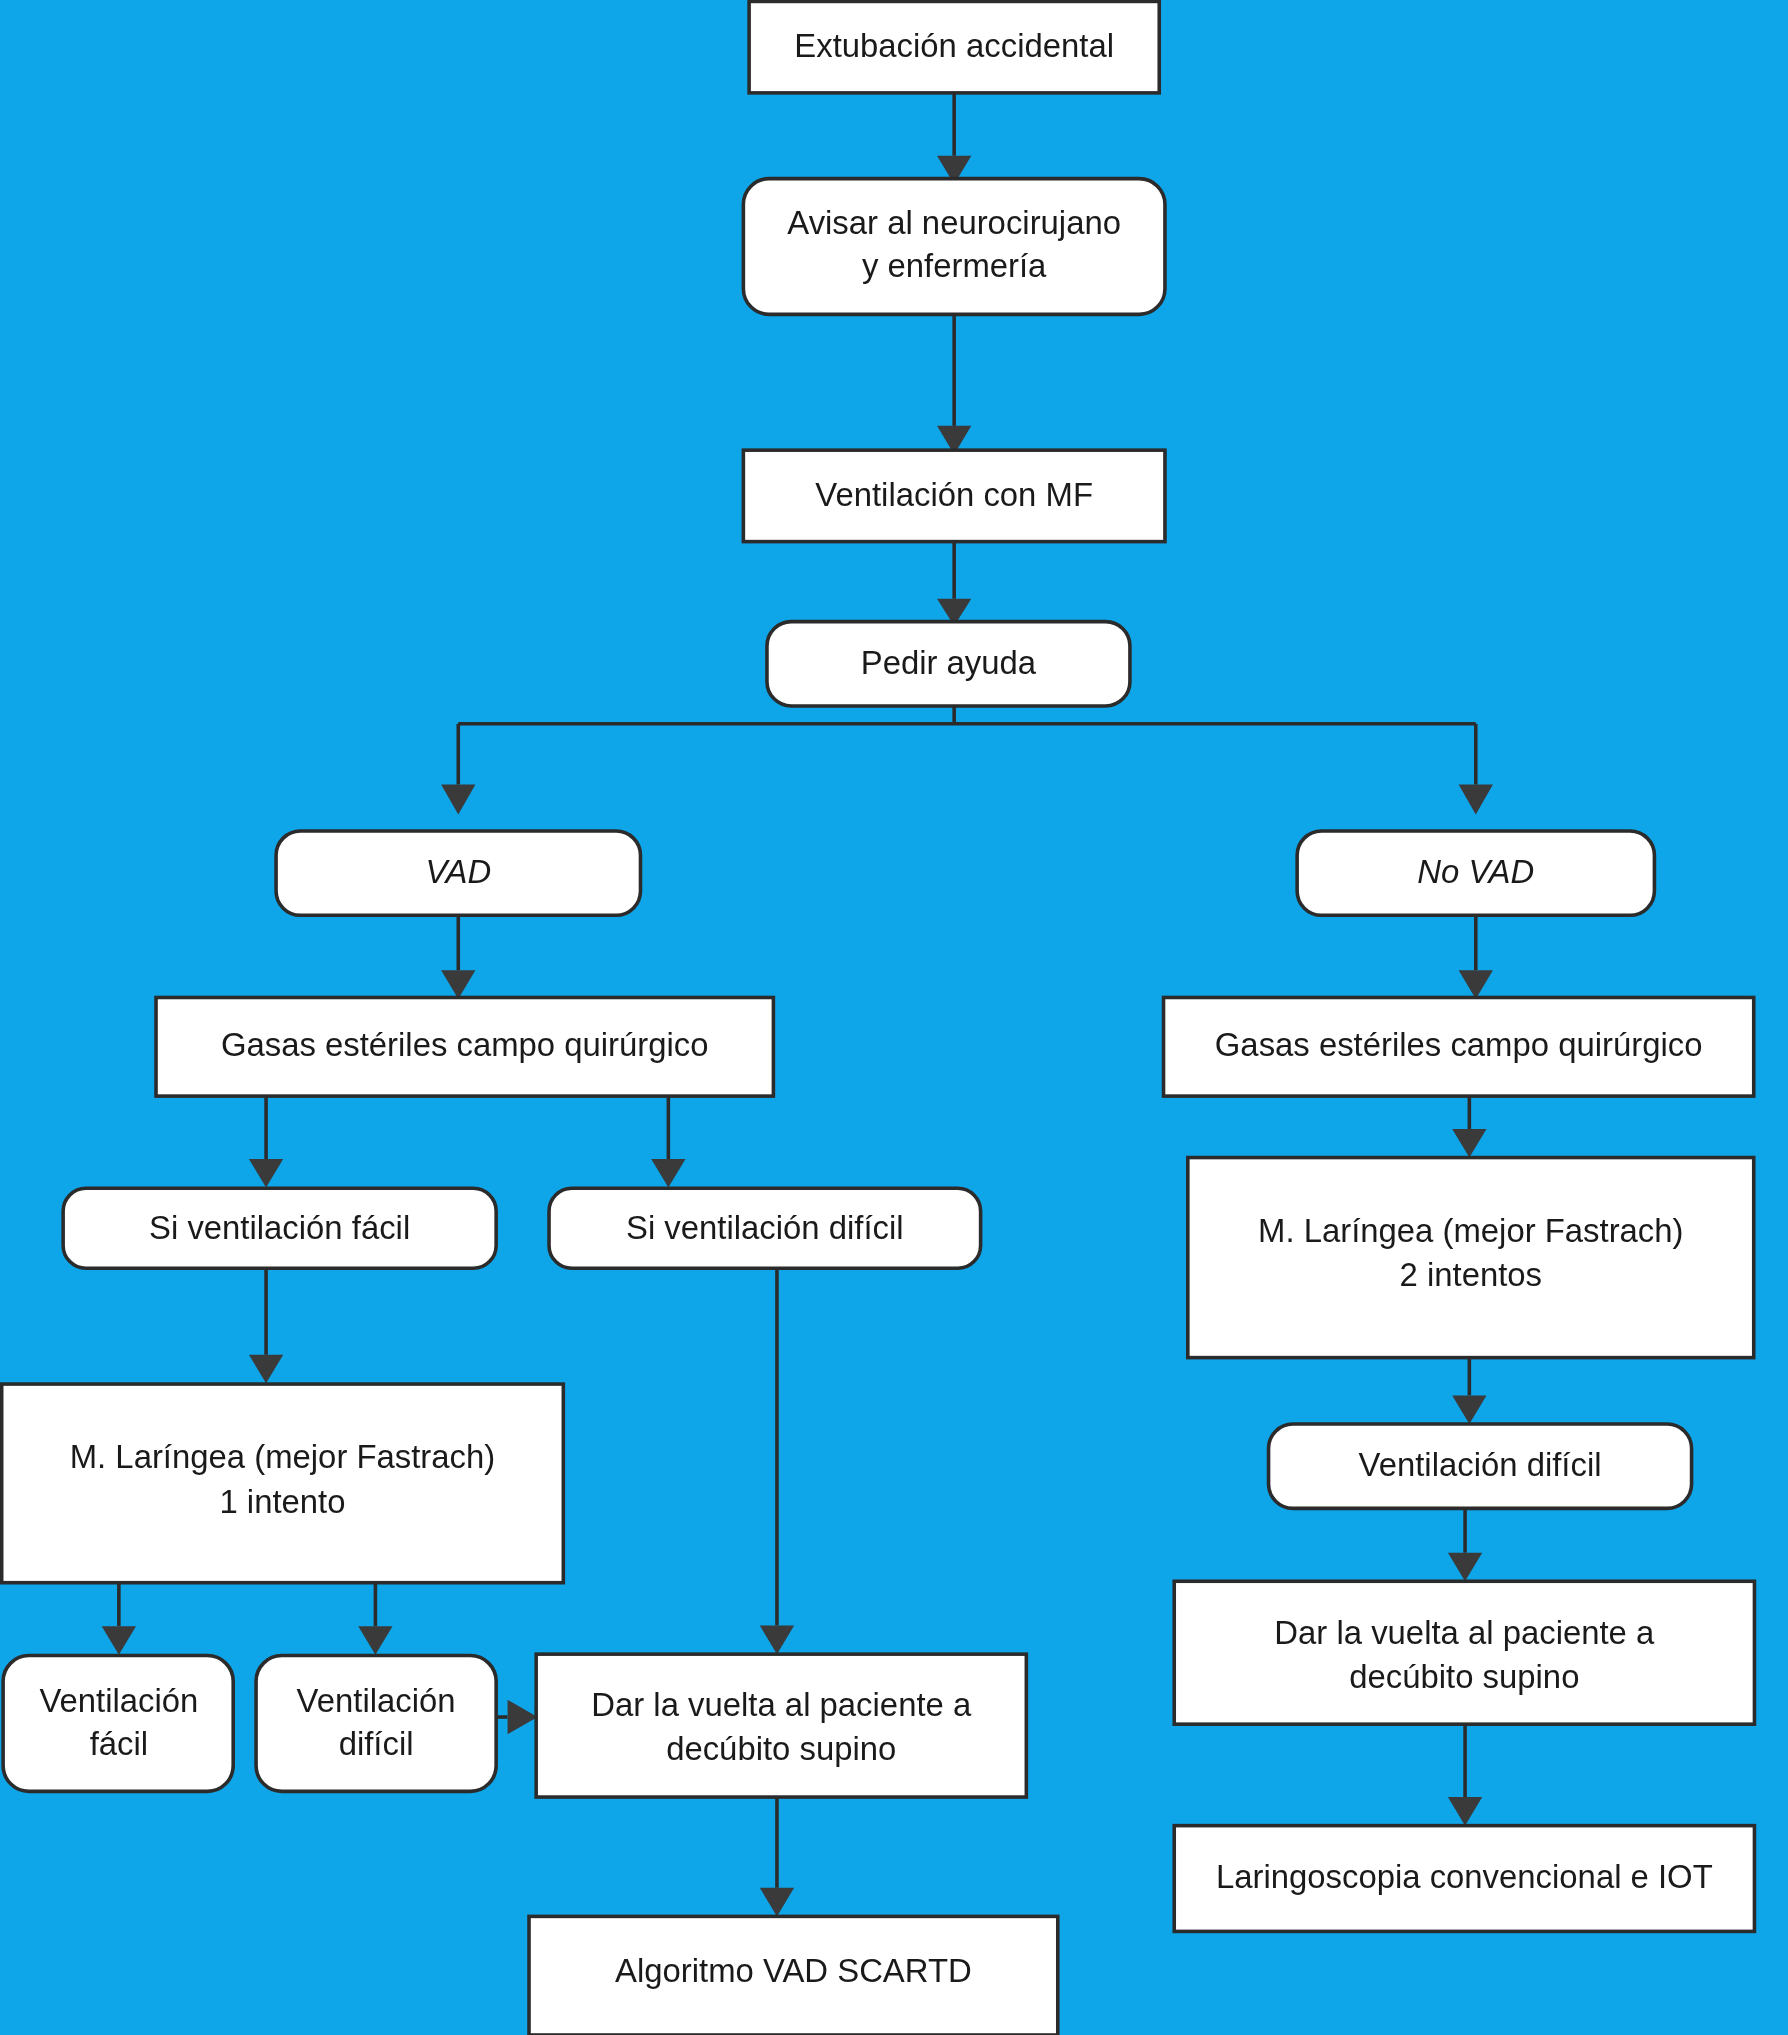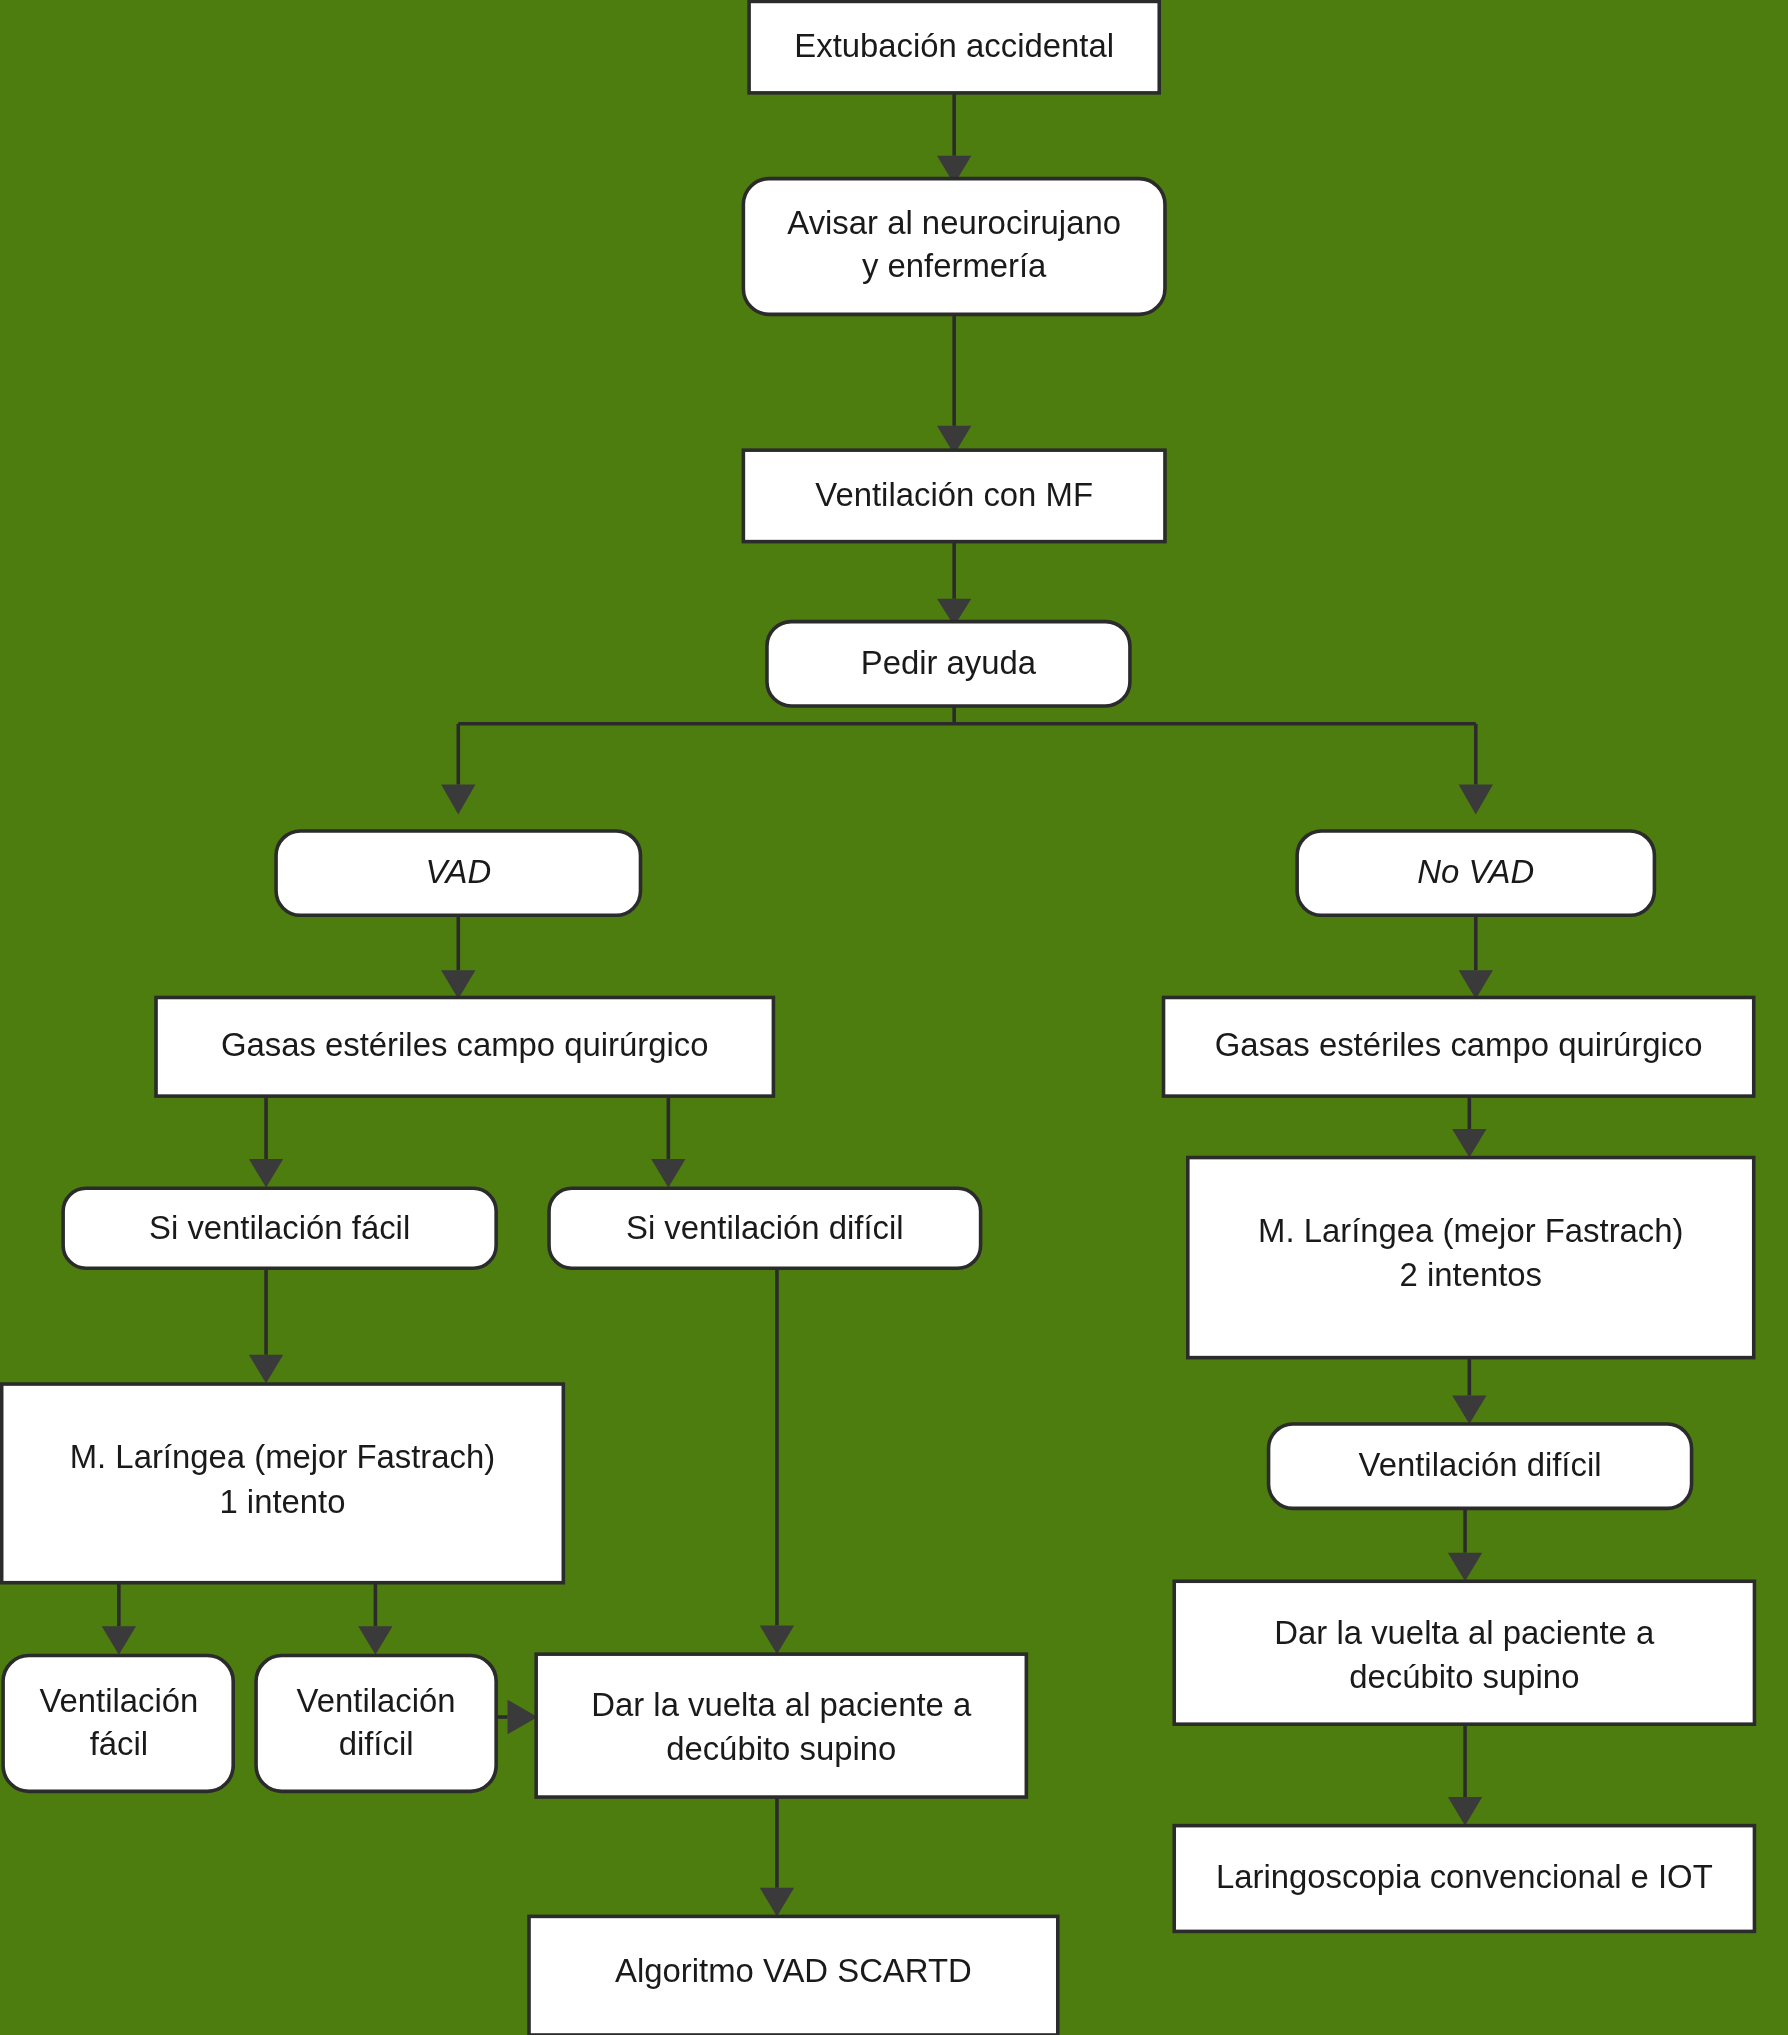--- a/index.html
+++ b/index.html
@@ -4,21 +4,21 @@
 <style>
   html, body {
     margin: 0;
     padding: 0;
     background: #ffffff;
   }
   #chart-root {
     position: relative;
     width: 1789px;
     height: 2035px;
-    background: #4d7c0f;
+    background: #0ea5e9;
     font-family: "Liberation Sans", sans-serif;
   }
   svg#flow {
     display: block;
     width: 1789px;
     height: 2035px;
   }
   .node-rect {
     fill: #ffffff;
     stroke: #2b2b2b;

